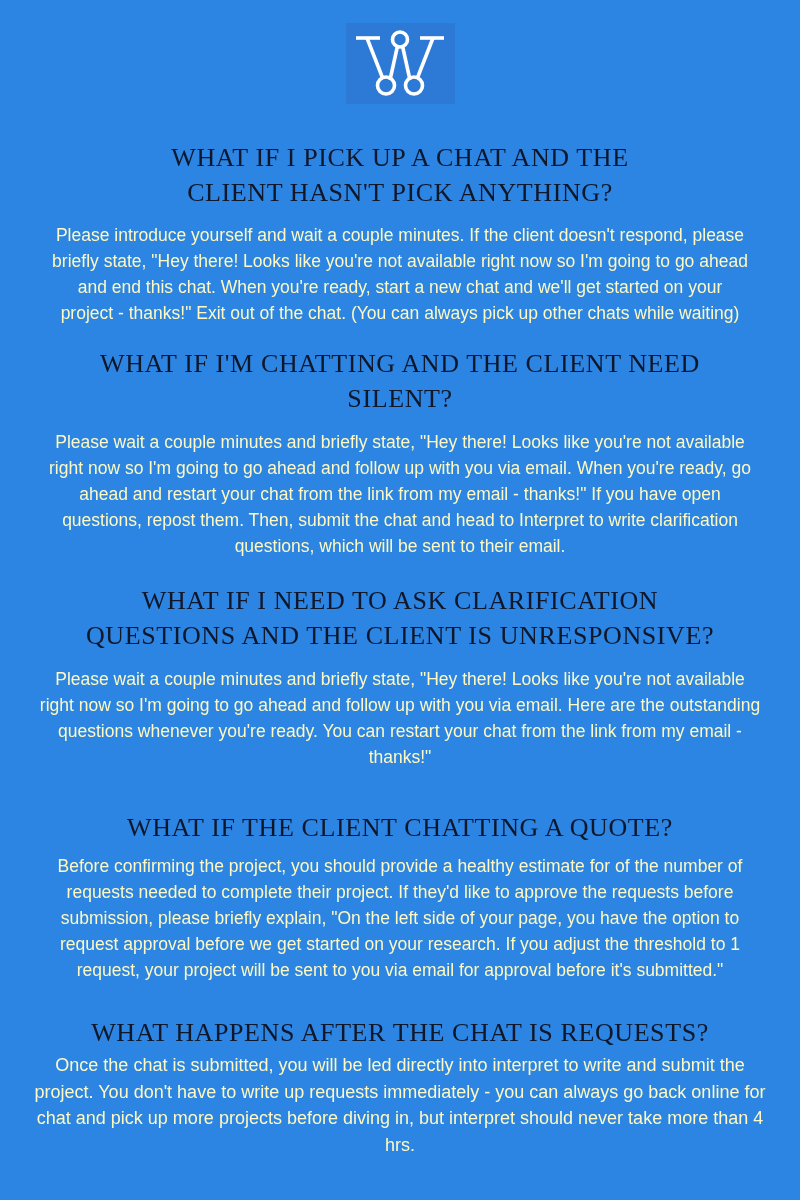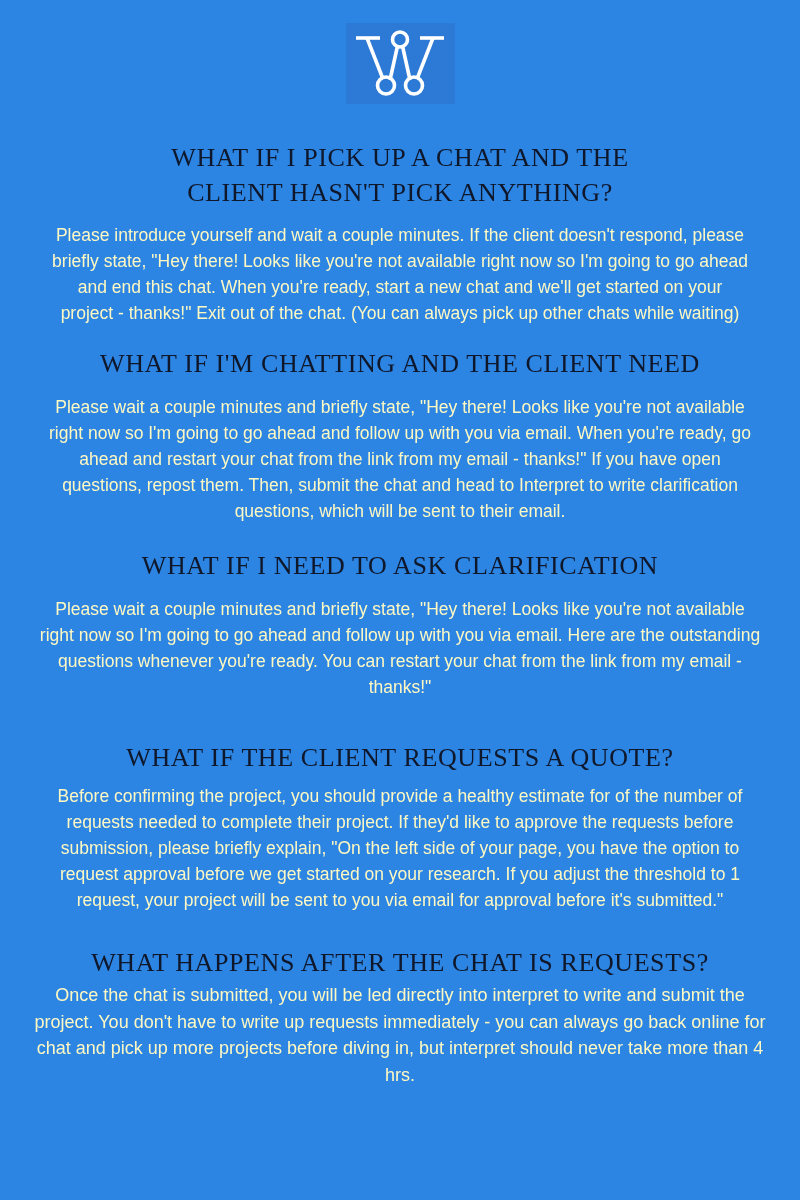--- a/index.html
+++ b/index.html
@@ -88,34 +88,36 @@
       <h2 class="faq-heading">
           <span class="hline">WHAT IF I PICK UP A CHAT AND THE</span>
           <span class="hline">CLIENT HASN'T PICK ANYTHING?</span>
         </h2>
       <p class="faq-body">Please introduce yourself and wait a couple minutes. If the client doesn't respond, please briefly state, "Hey there!  Looks like you're not available right now so I'm going to go ahead and end this chat. When you're ready, start a new chat and we'll get started on your project - thanks!"  Exit out of the chat. (You can always pick up other chats while waiting)</p>
     </section>
 
     <section class="faq-section s2">
       <h2 class="faq-heading">
           <span class="hline">WHAT IF  I'M CHATTING AND THE CLIENT NEED</span>
+          <span class="hline">SILENT?</span>
         </h2>
       <p class="faq-body">Please wait a couple minutes and briefly state, "Hey there! Looks like you're not available right now so I'm going to go ahead and follow up with you via email. When you're ready, go ahead and restart your chat from the link from my email - thanks!" If you have open questions, repost them. Then, submit the chat and head to Interpret to write clarification questions, which will be sent to their email.</p>
     </section>
 
     <section class="faq-section s3">
       <h2 class="faq-heading">
           <span class="hline">WHAT IF I NEED TO ASK CLARIFICATION</span>
+          <span class="hline">QUESTIONS AND THE CLIENT IS UNRESPONSIVE?</span>
         </h2>
       <p class="faq-body">Please wait a couple minutes and briefly state, "Hey there! Looks like you're not available right now so I'm going to go ahead and follow up with you via email. Here are the outstanding questions whenever you're ready. You can restart your chat from the link from my email - thanks!"</p>
     </section>
 
     <section class="faq-section s4">
       <h2 class="faq-heading">
-          <span class="hline">WHAT IF THE CLIENT REQUESTS A QUOTE?</span>
+          <span class="hline">WHAT IF THE CLIENT CHATTING A QUOTE?</span>
         </h2>
       <p class="faq-body">Before confirming the project, you should provide a healthy estimate for of the number of requests needed to complete their project. If they'd like to approve the requests before submission, please briefly explain, "On the left side of your page, you have the option to request approval before we get started on your research. If you adjust the threshold to 1 request, your project will be sent to you via email for approval before it's submitted."</p>
     </section>
 
     <section class="faq-section s5">
       <h2 class="faq-heading">
           <span class="hline">WHAT HAPPENS AFTER THE CHAT IS REQUESTS?</span>
         </h2>
       <p class="faq-body">Once the chat is submitted, you will be led directly into interpret to write and submit the project. You don't have to write up requests immediately - you can always go back online for chat and pick up more projects before diving in, but interpret should never take more than 4 hrs.</p>
     </section>

